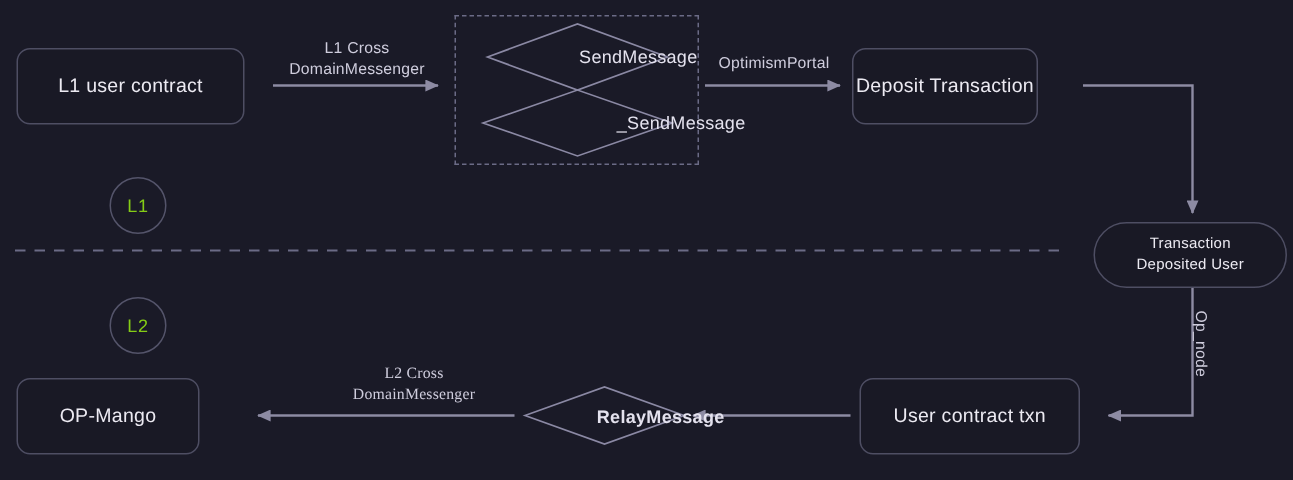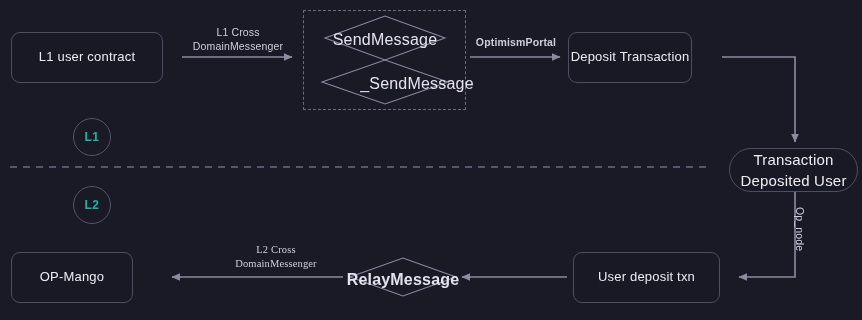--- a/index.html
+++ b/index.html
@@ -41,59 +41,59 @@
     position: absolute;
     box-sizing: border-box;
     background: #191925;
     border: 1px solid #4e4e63;
     border-radius: 22px;
     display: flex;
     align-items: center;
     justify-content: center;
     text-align: center;
     color: #eceaf2;
-    font-size: 15px;
+    font-size: 10px;
     line-height: 1.4;
     letter-spacing: .2px;
   }
   .layer-badge {
     position: absolute;
     box-sizing: border-box;
     width: 38px; height: 38px;
     border: 1px solid #54546a;
     border-radius: 50%;
     background: transparent;
     display: flex;
     align-items: center;
     justify-content: center;
-    color: #14b8a6;
+    color: #84cc16;
     font-size: 12px;
-    font-weight: 700;
+    font-weight: 400;
     letter-spacing: .5px;
   }
   .edge-label {
     position: absolute;
     color: #cfcddd;
     font-size: 10.5px;
     line-height: 1.3;
     text-align: center;
     letter-spacing: .15px;
     white-space: pre-line;
   }
   .edge-label.vert {
     transform: rotate(90deg);
     transform-origin: left top;
     white-space: nowrap;
   }
   .diamond-label {
     position: absolute;
     color: #e4e2ee;
-    font-size: 16px;
+    font-size: 12px;
     letter-spacing: .2px;
-    text-align: center;
+    text-align: right;
     width: 160px;
   }
   .dashed-group {
     position: absolute;
     box-sizing: border-box;
     border: 1.4px dashed #6b6b86;
     background: transparent;
   }
 </style>
 </head>
@@ -142,21 +142,21 @@
   </div>
 
   <div class="node-pill" style="left:729px; top:148px; width:129px; height:44px;">
     <div>
       <div>Transaction</div>
       <div>Deposited User</div>
     </div>
   </div>
 
   <div class="node-box" style="left:573px; top:252px; width:147px; height:51px;">
-    <span>User deposit txn</span>
+    <span>User contract txn</span>
   </div>
 
   <div class="node-box" style="left:11px; top:252px; width:122px; height:51px;justify-content:center;">
     <div>
       <div>OP-Mango</div>
     </div>
   </div>
 
   <div class="diamond-label" style="left:305px; top:31px;">
     <span>SendMessage</span>
@@ -167,27 +167,27 @@
   </div>
 
   <div class="diamond-label" style="left:323px; top:271px;font-weight:bold;">
     <span>RelayMessage</span>
   </div>
 
   <div class="layer-badge" style="left:73px; top:118px;">
     <span>L1</span>
   </div>
 
-  <div class="layer-badge" style="left:73px; top:186px;align-items:center;">
+  <div class="layer-badge" style="left:73px; top:198px;align-items:center;">
     <span>L2</span>
   </div>
 
   <div class="edge-label" style="left:182px; top:26px; width:112px;">L1 Cross
 DomainMessenger</div>
 
-  <div class="edge-label" style="left:466px; top:36px; width:100px;font-weight:bold;">OptimismPortal</div>
+  <div class="edge-label" style="left:466px; top:36px; width:100px;">OptimismPortal</div>
 
   <div class="edge-label vert" style="left:806px; top:207px;">Op_node</div>
 
   <div class="edge-label" style="left:212px; top:243px; width:128px;font-family:Liberation Serif, serif;">L2 Cross
 DomainMessenger</div>
 
 </div>
 
 </body></html>

